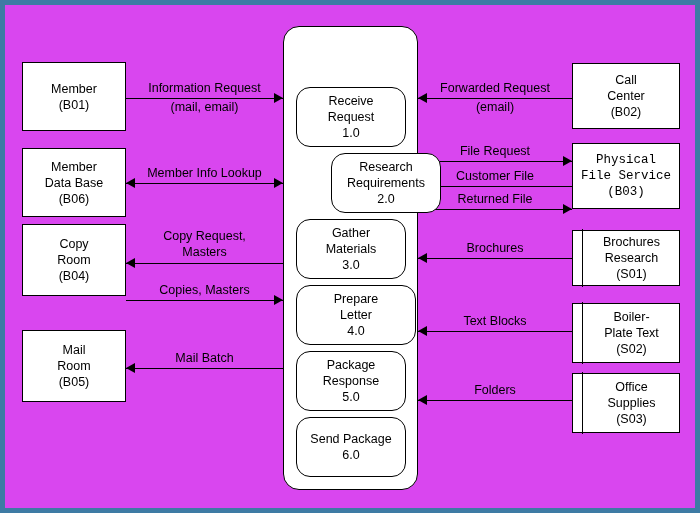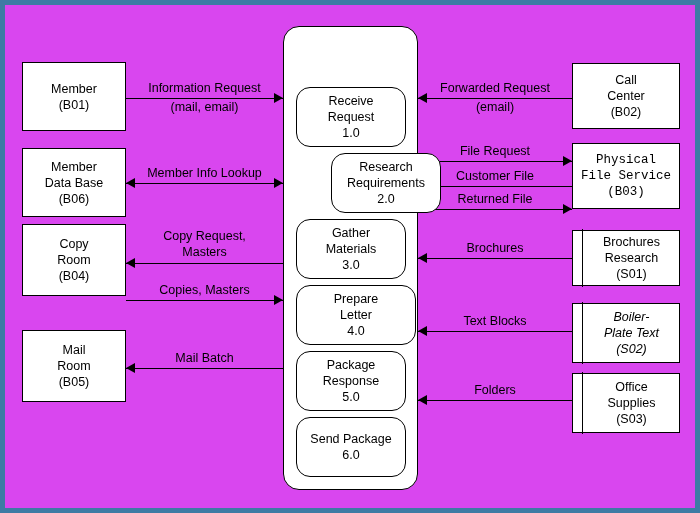--- a/index.html
+++ b/index.html
@@ -254,21 +254,21 @@
     <div class="divider"></div>
     <div class="storetext">
       <span>
         <span>Brochures</span><br>
         <span>Research</span><br>
         <span>(S01)</span>
       </span>
     </div>
   </div>
 
-  <div class="store" style="left:572px; top:303px; width:108px; height:60px;font-style:italic;">
+  <div class="store" style="left:572px; top:303px; width:108px; height:60px;">
     <div class="divider"></div>
     <div class="storetext">
       <span>
         <span>Boiler-</span><br>
         <span>Plate Text</span><br>
         <span>(S02)</span>
       </span>
     </div>
   </div>
 

